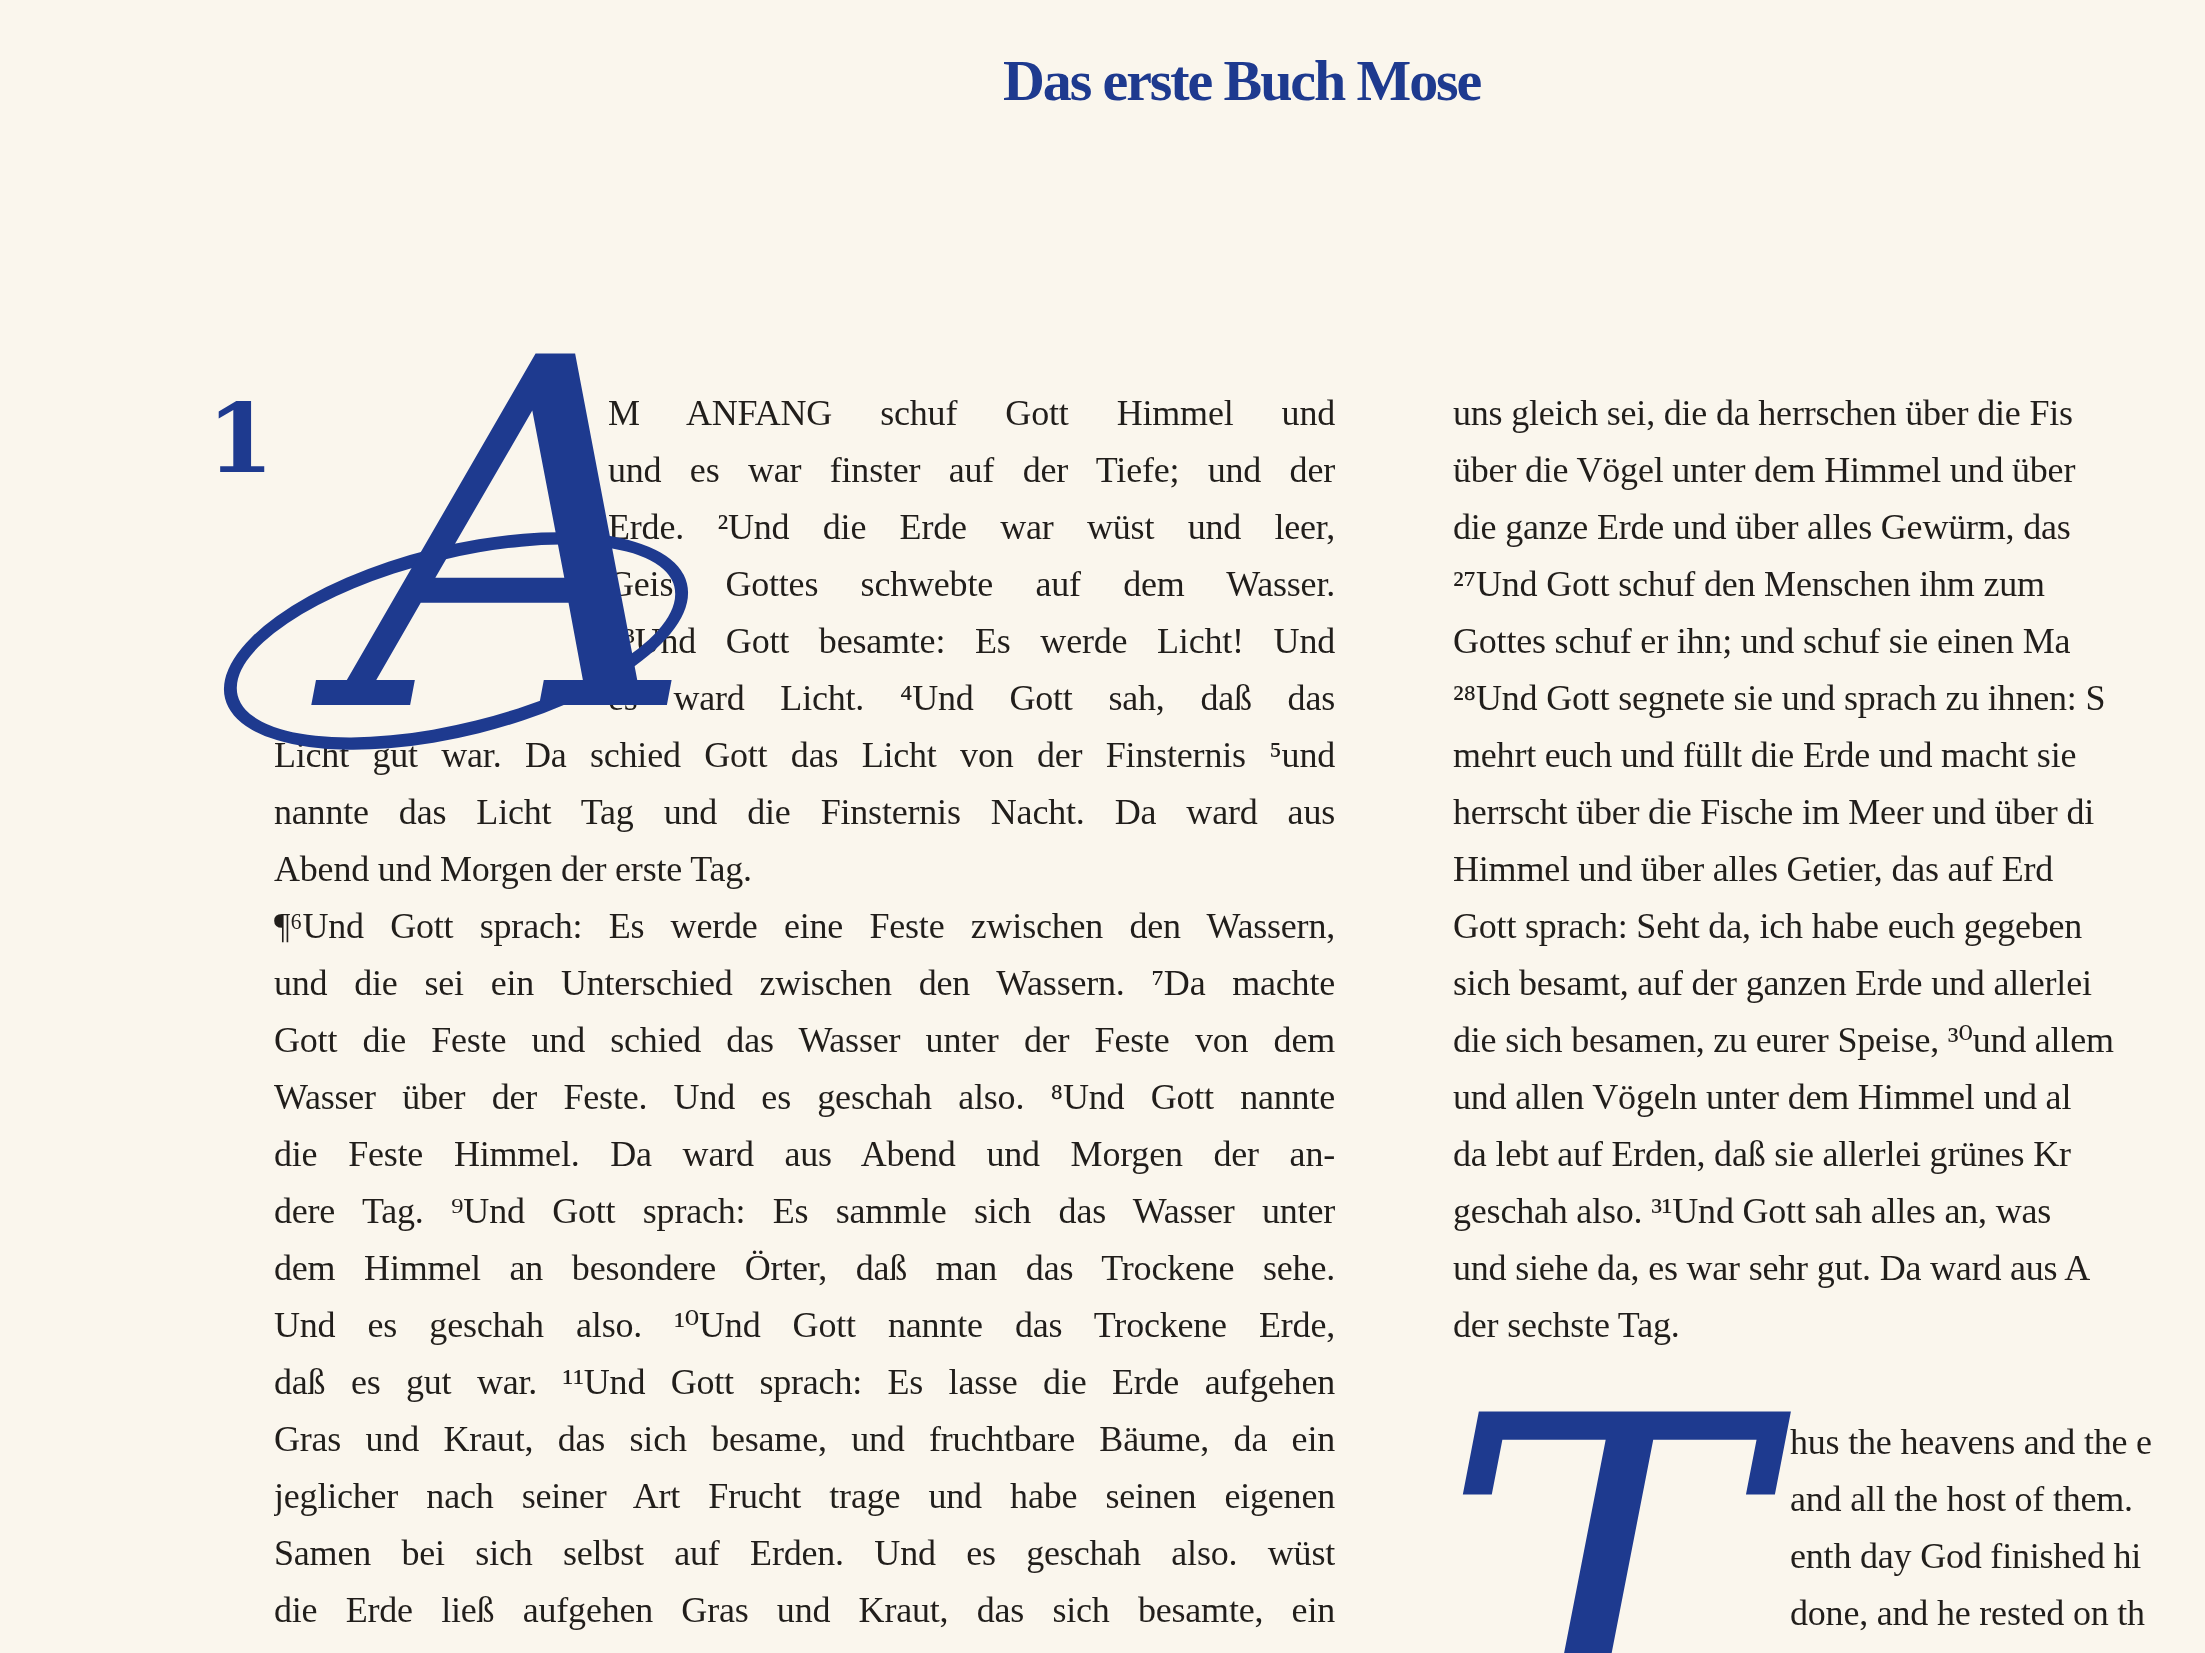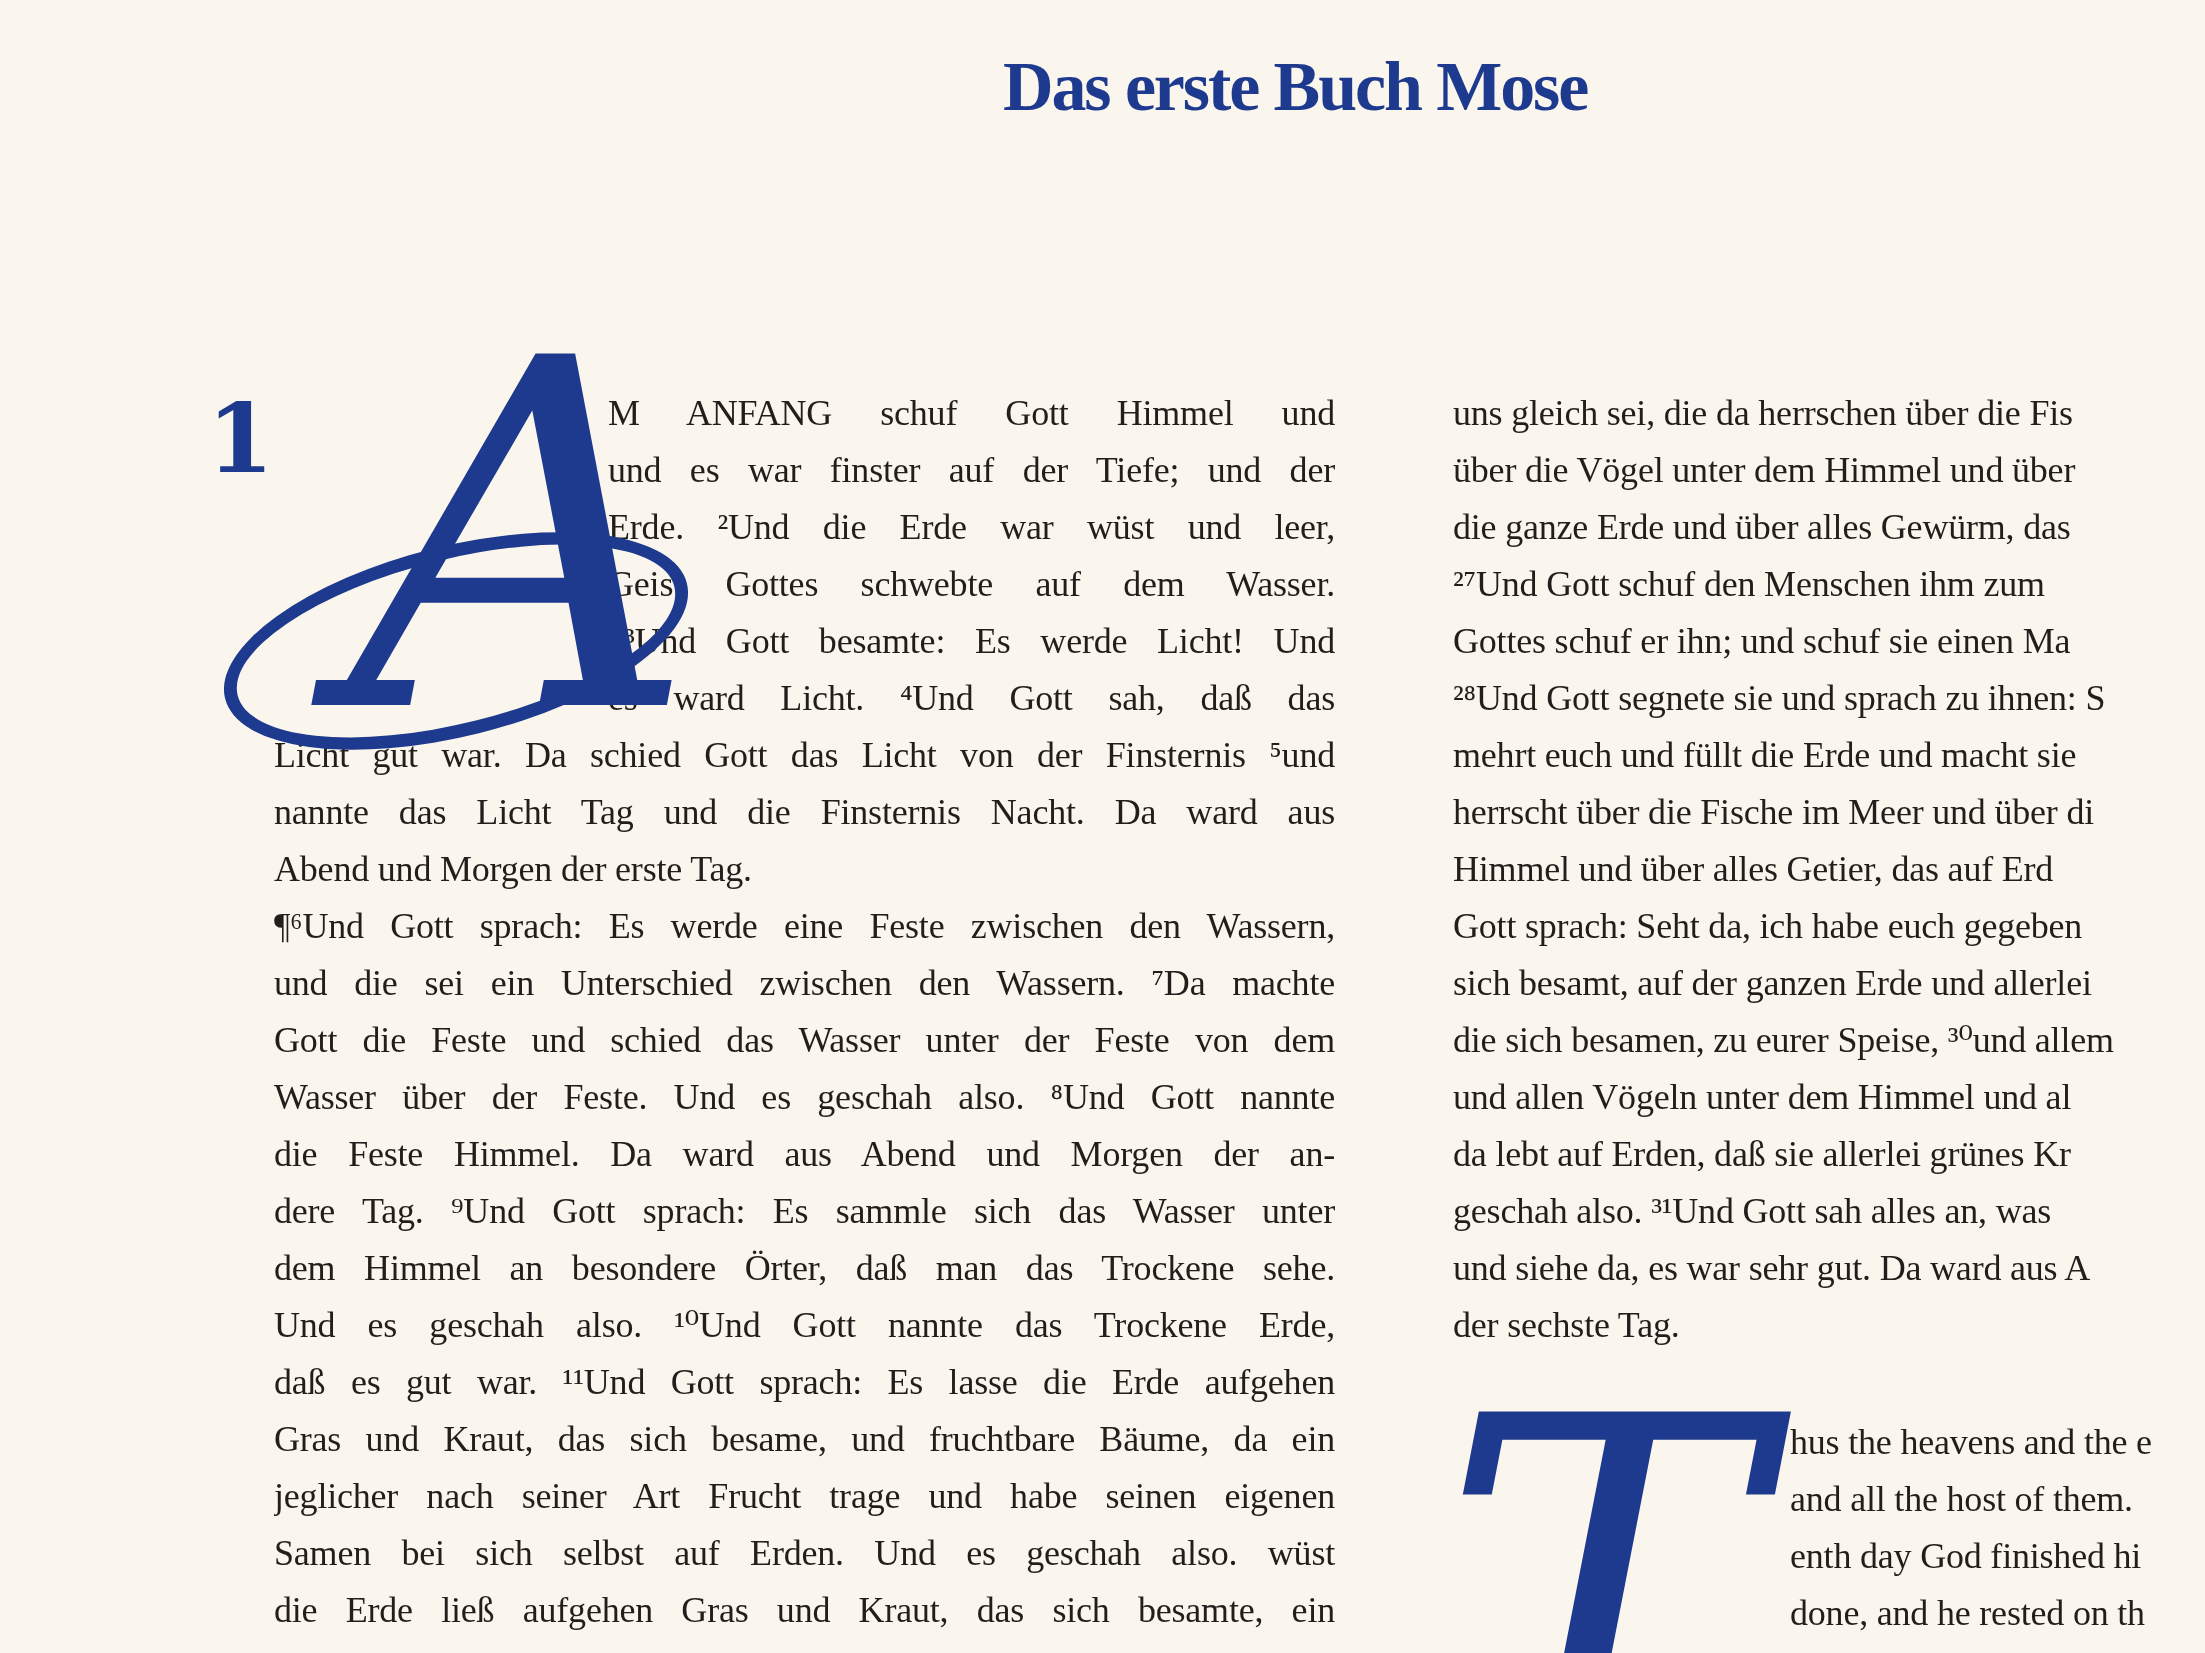--- a/index.html
+++ b/index.html
@@ -5,21 +5,21 @@
   html,body{margin:0;padding:0;}
   .page{
     position:relative; width:2205px; height:1654px;
     background:#faf6ed; overflow:hidden;
     font-family:"Liberation Serif","DejaVu Serif",serif;
     color:#211e1b;
   }
   .book-title{
     position:absolute; left:1003px; top:47px; margin:0;
     font-family:"Liberation Serif","DejaVu Serif",serif;
-    font-weight:bold; font-size:70px; letter-spacing:-2.1px;
+    font-weight:bold; font-size:58px; letter-spacing:-2.1px;
     color:#1e3a8f; white-space:nowrap;
   }
   .section-heading{
     position:absolute; left:631px; top:270px; margin:0;
     font-style:italic; font-weight:normal; font-size:43px;
     letter-spacing:1.4px; color:#211e1b; white-space:nowrap;
   }
   .chapter-number{
     position:absolute; left:207px; top:391px;
     font-family:"DejaVu Serif",serif; font-weight:bold;

